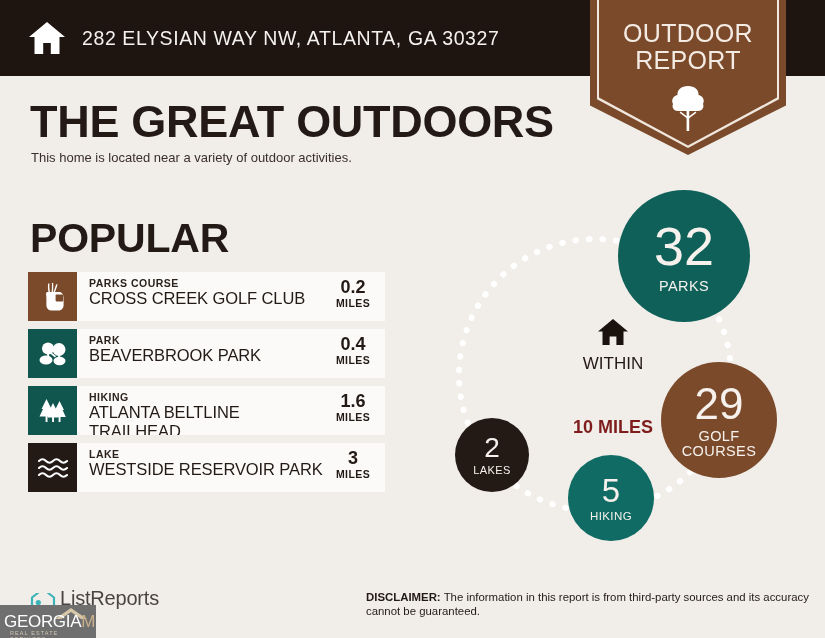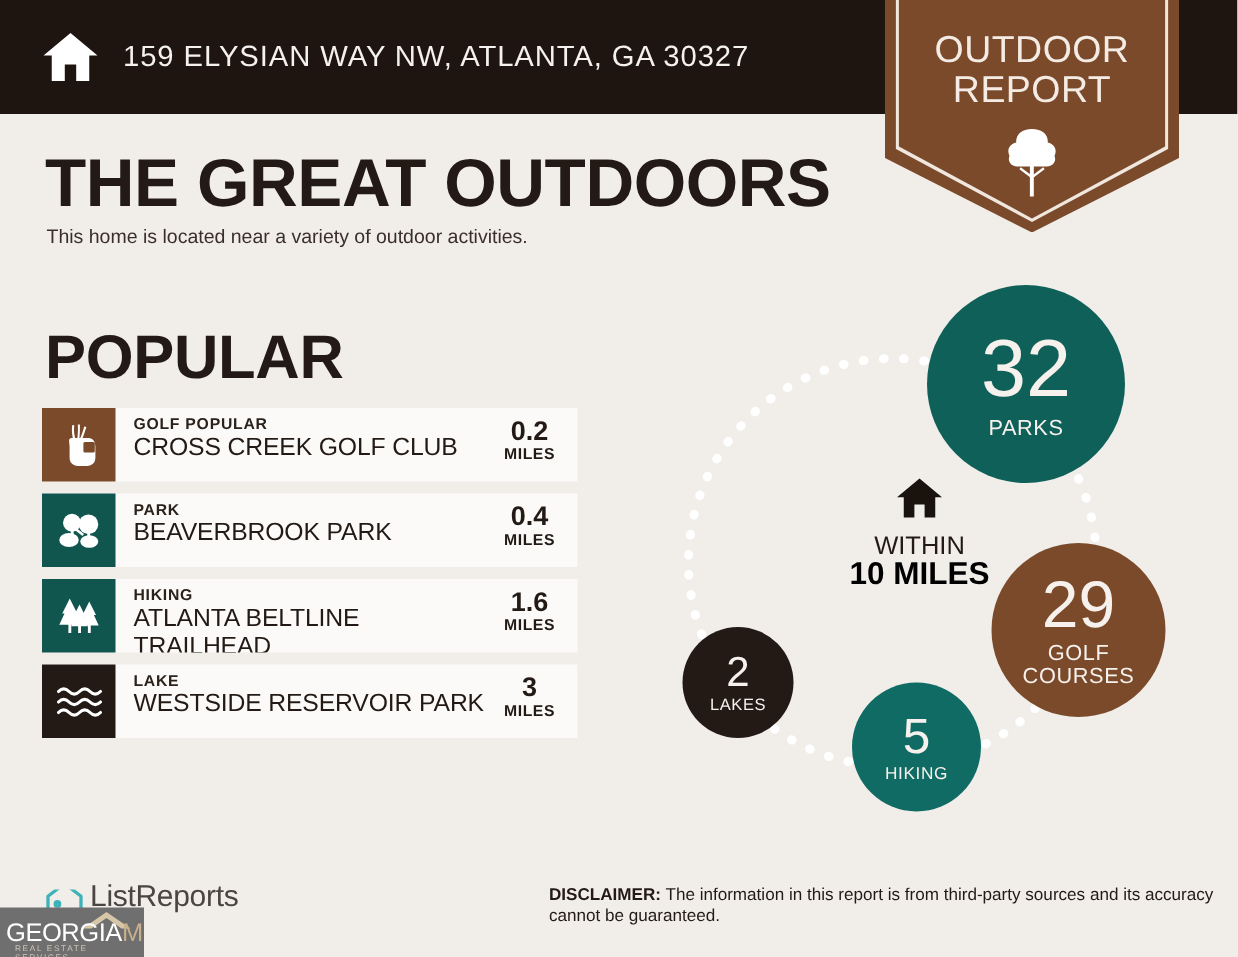--- a/index.html
+++ b/index.html
@@ -214,21 +214,21 @@
   .bubble-lakes .stat-lbl { font-size: 11px; }
 
   .center-label {
     position: absolute;
     left: 118px; top: 148px;
     width: 160px;
     text-align: center;
   }
   .center-home { width: 32px; height: 28px; display: block; margin: 0 auto 8px; }
   .center-l1 { font-size: 17px; color: #231a15; line-height: 19px; font-weight: 400; }
-  .center-l2 { font-size: 21px; color: #000000; line-height: 20px; font-weight: 700; }
+  .center-l2 { font-size: 18px; color: #7f1d1d; line-height: 20px; font-weight: 700; margin-top: 44px; }
 
   
   .lr-logo {
     position: absolute;
     left: 30px; top: 586px;
     display: flex;
     align-items: center;
     gap: 4px;
   }
   .lr-mark { width: 26px; height: 24px; display: block; }
@@ -277,21 +277,21 @@
   .disclaimer b { font-weight: 700; }
 </style>
 </head>
 <body>
 
 <div class="header-bar"></div>
 <div class="header-inner">
   <svg class="home-icon-hdr" viewBox="0 0 38 34">
     <path d="M19 1 L37 16 L31.5 16 L31.5 33 L22.8 33 L22.8 22 L15.2 22 L15.2 33 L6.5 33 L6.5 16 L1 16 Z" fill="#ffffff"></path>
   </svg>
-  <div class="header-address">159 ELYSIAN WAY NW, ATLANTA, GA 30327</div>
+  <div class="header-address">282 ELYSIAN WAY NW, ATLANTA, GA 30327</div>
 </div>
 
 <div class="badge-wrap">
   <div class="badge-shape"></div>
   <div class="badge-outline">
     <div class="badge-outline-inner"></div>
   </div>
   <div class="badge-text">
     <span>OUTDOOR</span>
     <span class="l2">REPORT</span>
@@ -314,21 +314,21 @@
     <div class="poi-icon" style="background:#7a4a2b">
       <svg width="28" height="30" viewBox="0 0 28 30">
         <path d="M10.5 1.5 C10 5 10.6 8.5 11.5 11.5 L10 11.8 C9 8.5 8.6 4.8 9.2 1.4 Z" fill="#fff"></path>
         <path d="M14.2 1 C14.4 4.6 14.2 8.3 13.8 11.6 L12.4 11.5 C12.9 8.3 13.1 4.7 12.9 1 Z" fill="#fff"></path>
         <path d="M18.6 2.6 C17.6 5.8 16.5 9 15.3 11.8 L14 11.2 C15.2 8.5 16.3 5.4 17.2 2.3 Z" fill="#fff"></path>
         <path d="M9 10 L20 10 C23 10 24.6 12.4 24.6 16 L24.6 23 C24.6 26.4 22.4 28.6 19 28.6 L13 28.6 C9.6 28.6 7.4 26.4 7.4 23 L7.4 16 C7.4 12.4 6 10 9 10 Z" fill="#fff"></path>
         <rect x="16.6" y="12.6" width="7.6" height="7" rx="1" fill="#7a4a2b"></rect>
       </svg>
     </div>
     <div class="poi-body">
-      <div class="poi-cat">GOLF POPULAR</div>
+      <div class="poi-cat">PARKS COURSE</div>
       <div class="poi-name">CROSS CREEK GOLF CLUB</div>
     </div>
     <div class="poi-dist">
       <div class="poi-dist-num">0.2</div>
       <div class="poi-dist-unit">MILES</div>
     </div>
   </div>
 
   <div class="poi-row">
     <div class="poi-icon" style="background:#11554f">

